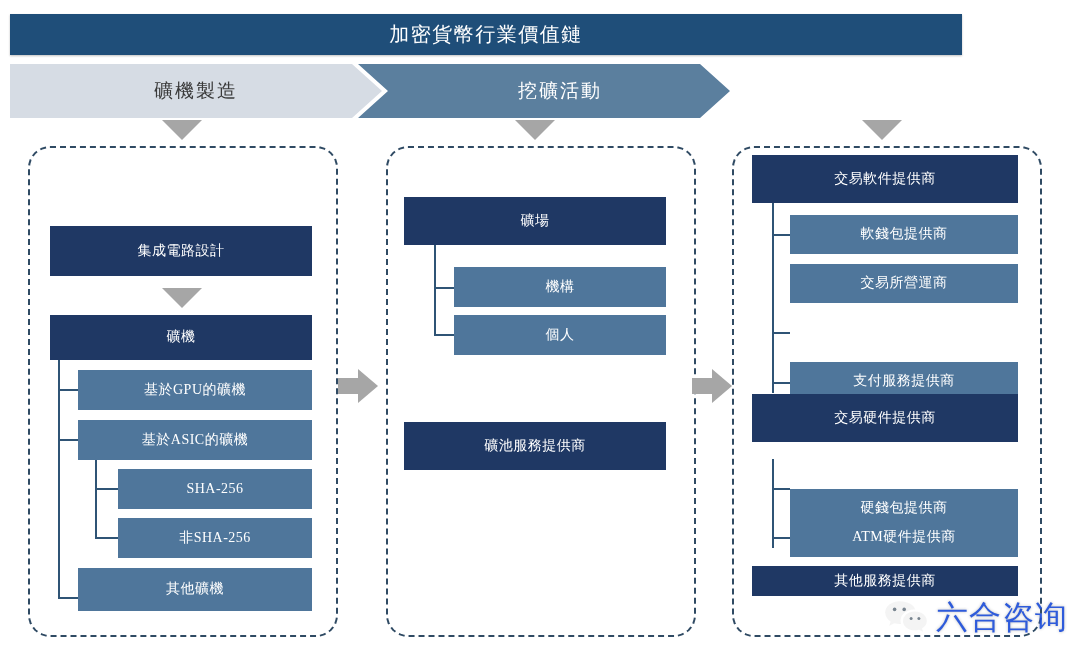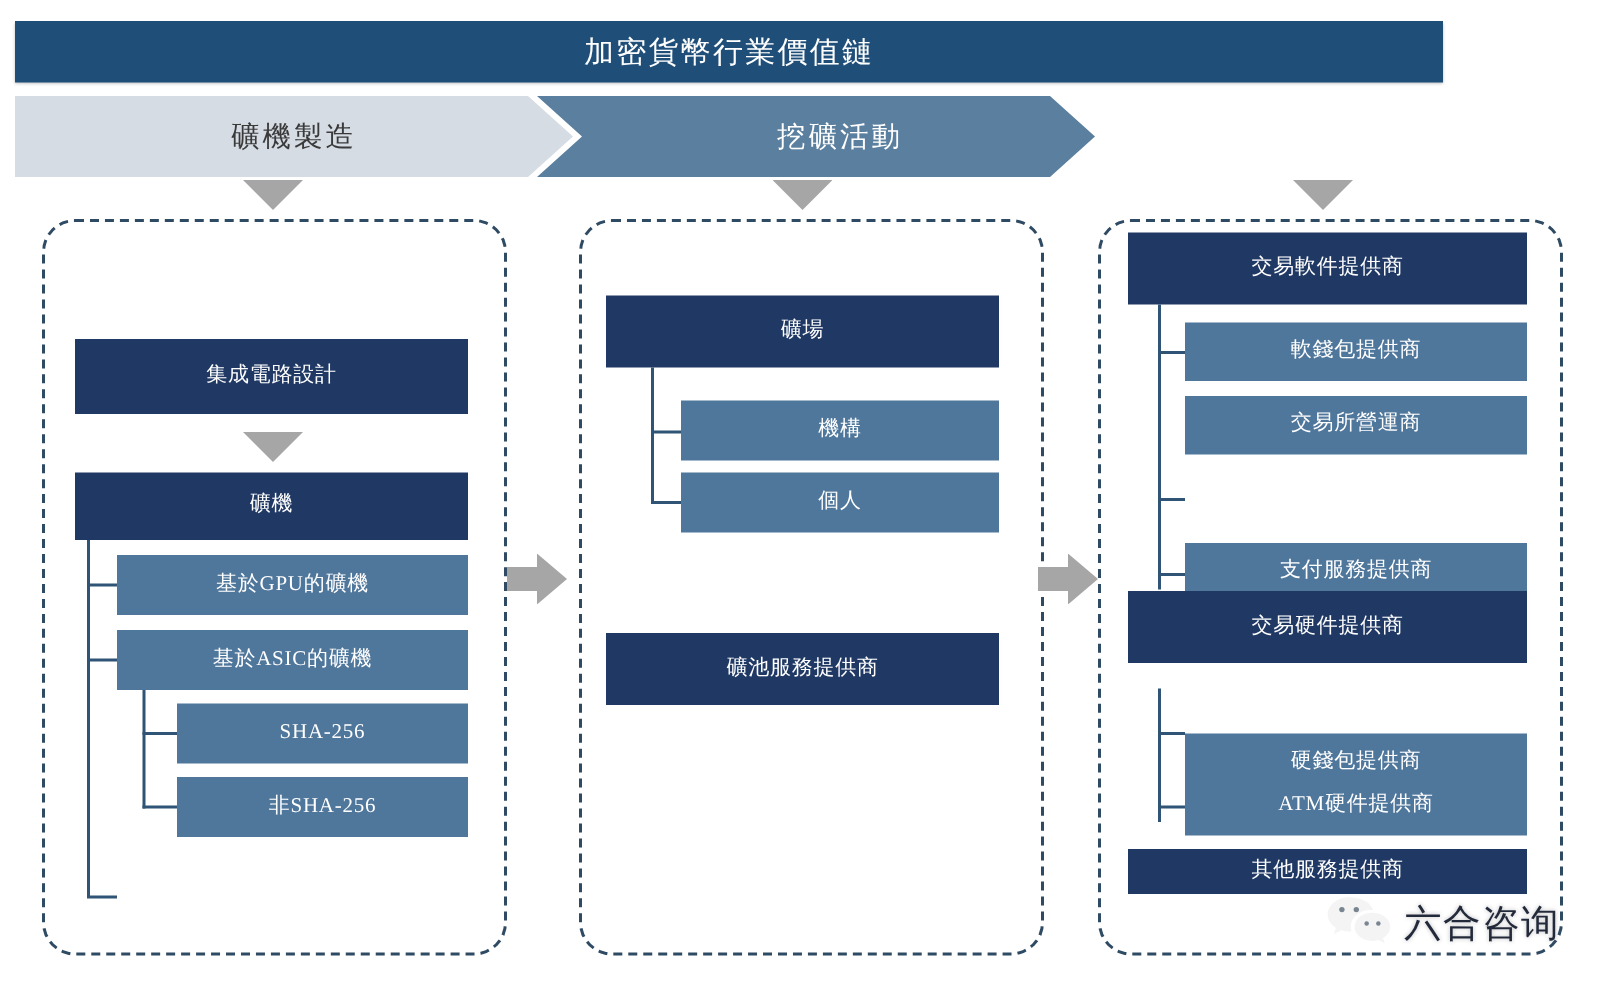--- a/index.html
+++ b/index.html
@@ -160,22 +160,22 @@
     position: absolute;
     left: 884px;
     top: 596px;
     display: flex;
     align-items: center;
     gap: 8px;
     opacity: .92;
     pointer-events: none;
   }
   #watermark .wm-text {
-    color: #0f172a;
-    font-size: 25px;
+    color: #1d4ed8;
+    font-size: 32px;
     letter-spacing: 1px;
     text-shadow: 0 0 3px rgba(120,120,120,.55);
     font-family: Liberation Mono, monospace;
   }
 </style>
 </head>
 <body>
 
 <div id="canvas">
 
@@ -241,20 +241,23 @@
   <div class="conn h" style="left:95px; top:537px; width:23px;"></div>
 
   <div class="node mid" style="left:118px; top:469px; width:194px; height:40px;">
     <span>SHA-256</span>
   </div>
 
   <div class="node mid" style="left:118px; top:518px; width:194px; height:40px;">
     <span>非SHA-256</span>
   </div>
 
+  <div class="node mid" style="left:78px; top:568px; width:234px; height:43px;">
+    <span>其他礦機</span>
+  </div>
 
   <div class="node dark" style="left:404px; top:197px; width:262px; height:48px;">
     <span>礦場</span>
   </div>
 
   <div class="conn v" style="left:434px; top:245px; height:89px;"></div>
   <div class="conn h" style="left:434px; top:287px; width:20px;"></div>
   <div class="conn h" style="left:434px; top:334px; width:20px;"></div>
 
   <div class="node mid" style="left:454px; top:267px; width:212px; height:40px;">

